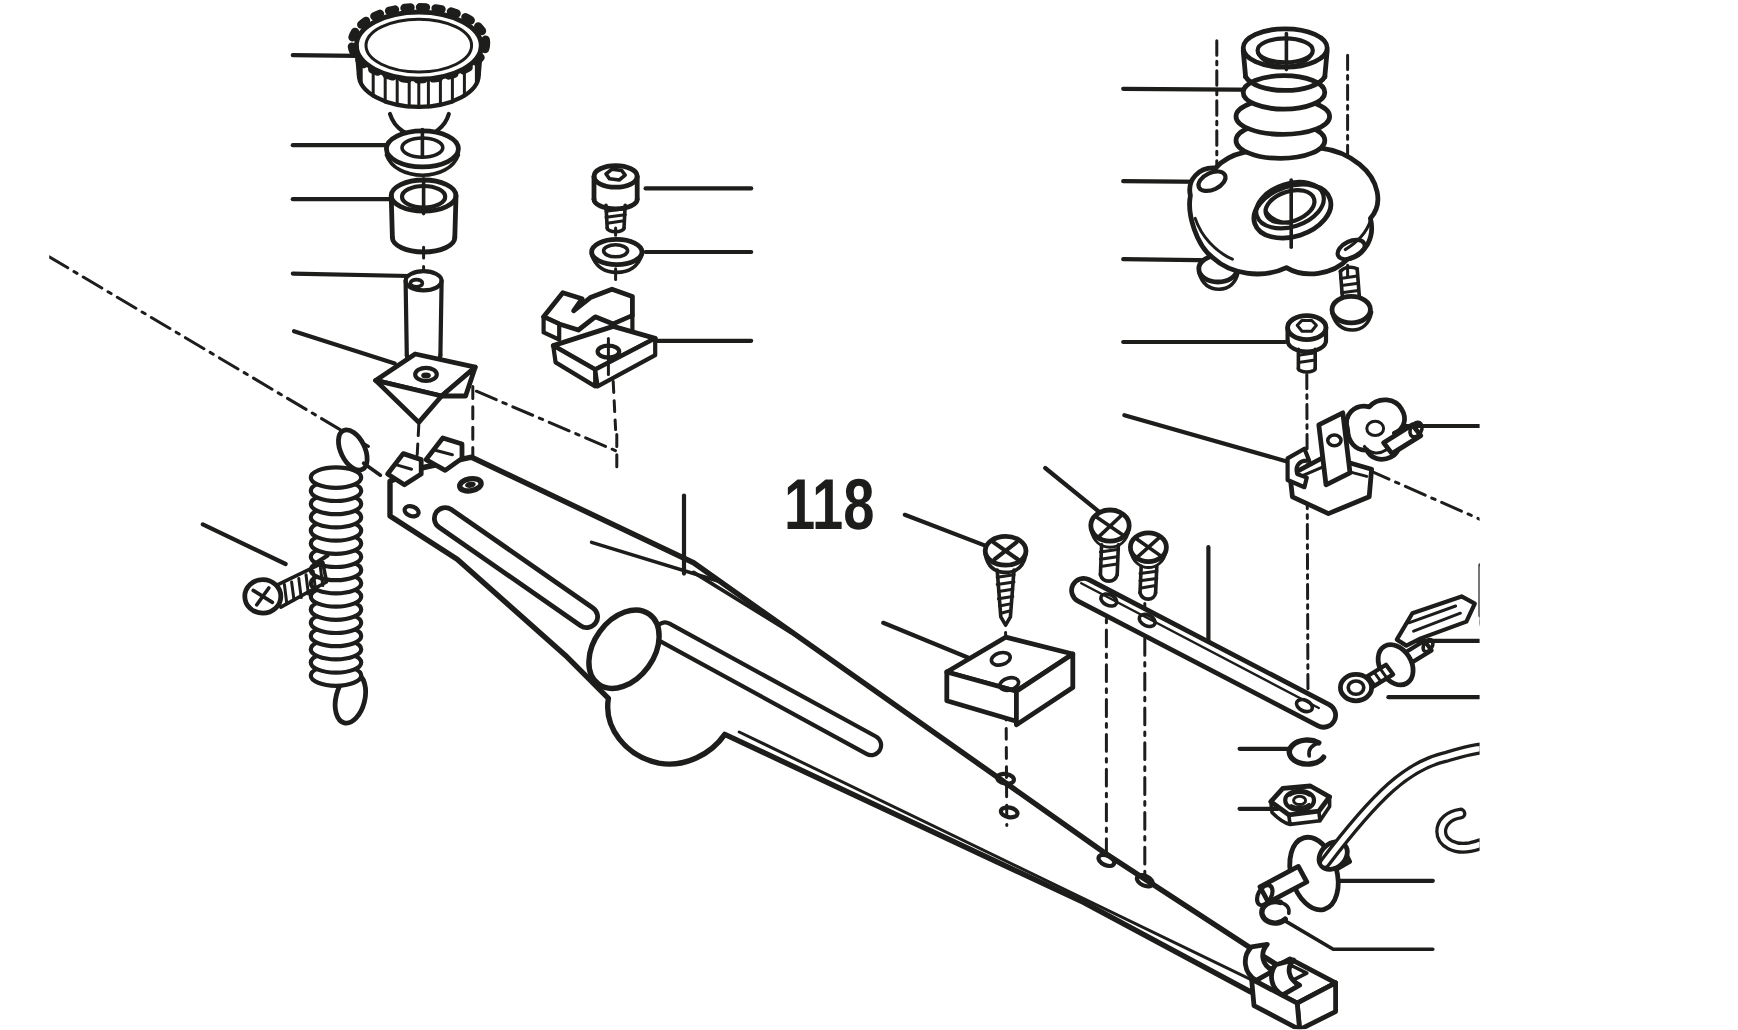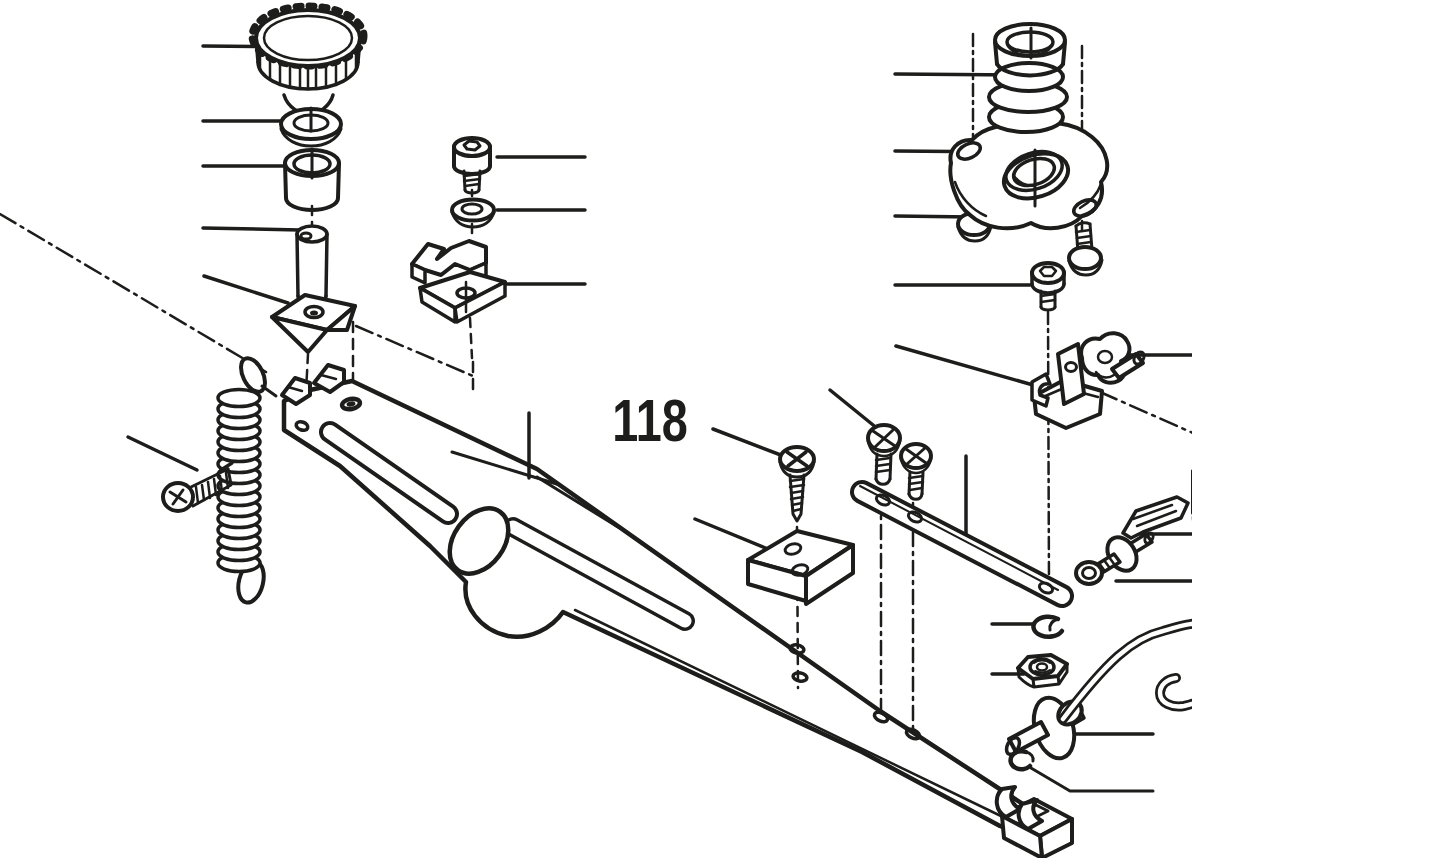--- a/index.html
+++ b/index.html
@@ -1,17 +1,17 @@
 <!DOCTYPE html>
 <html style="--line: #1d1d1b; --bg: #ffffff;"><head>
 <meta charset="utf-8">
 <style>
   :root { --line:#1d1d1b; --bg:#ffffff; }
   html,body { margin:0; padding:0; background:var(--bg); }
-  .stage { position:relative; width:1192px; height:858px; background:var(--bg); overflow:hidden; }
+  .stage { position:relative; width:1192px; height:858px; background:var(--bg); overflow:hidden;padding-left:41px; }
   svg { display:block; }
   .ln { stroke:var(--line); fill:none; stroke-linecap:round; stroke-linejoin:round; }
   .wf { fill:var(--bg); }
   .fl { fill:var(--line); stroke:none; }
   .w2{stroke-width:2}.w25{stroke-width:2.5}.w3{stroke-width:3}.w35{stroke-width:3.5}
   .w4{stroke-width:4}.w45{stroke-width:4.5}.w10{stroke-width:10}
   .dash { stroke-dasharray:10 7; }
   .dashdot { stroke-dasharray:18 6 3 6; }
   .dashsm { stroke-dasharray:9 7; }
   .knurl { stroke-dasharray:5 8; stroke-width:7; }

